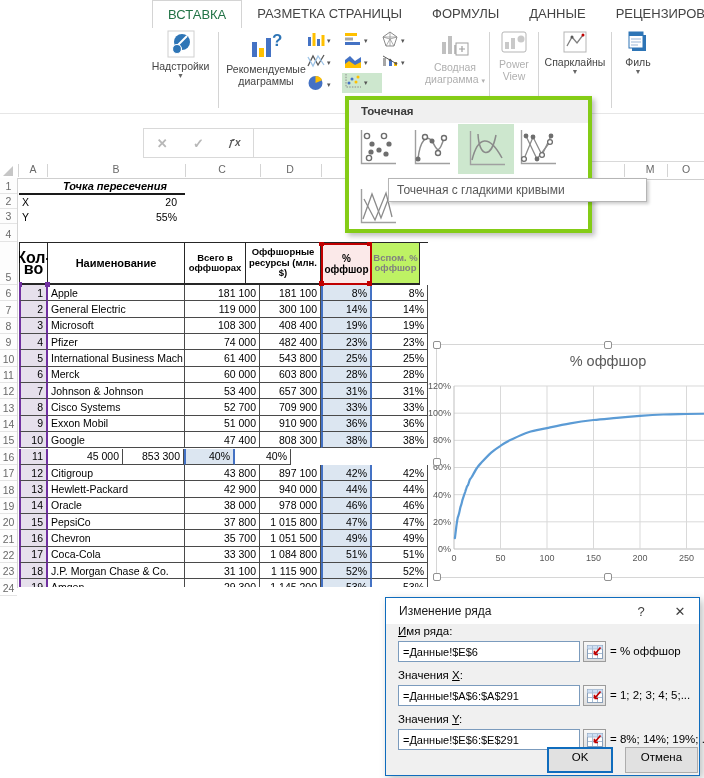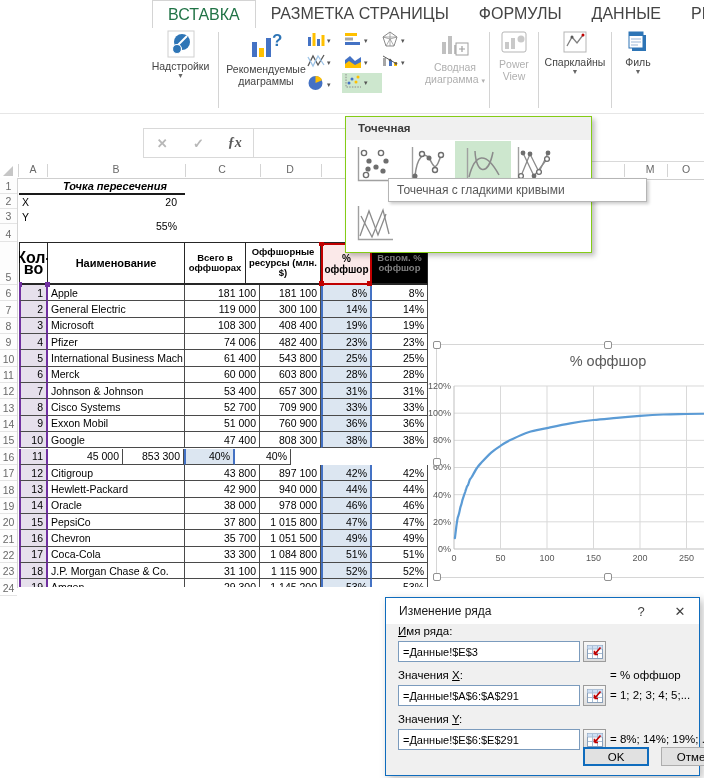--- a/index.html
+++ b/index.html
@@ -1,39 +1,39 @@
 <!DOCTYPE html>
 <html><head>
 <meta charset="utf-8">
 <style>
   html,body{margin:0;padding:0;}
   body{font-family:"Liberation Sans",sans-serif;background:#fff;}
   #screen{position:relative;width:704px;height:778px;overflow:hidden;background:#fff;}
   .abs{position:absolute;}
   
   #tabs-row{left:0;top:0;width:704px;height:28px;display:flex;padding-left:152px;box-sizing:border-box;}
-  .tab{height:28px;line-height:27px;padding:0 15px;font-size:16px;color:#444;white-space:nowrap;cursor:default;}
+  .tab{height:28px;line-height:27px;padding:0 15px;font-size:13px;color:#444;white-space:nowrap;cursor:default;}
   .tab.active{color:#217346;background:#fff;border:1px solid #d4d4d4;border-bottom:none;box-sizing:border-box;}
   
   #ribbon{left:0;top:28px;width:704px;height:86px;}
   .rdivider{position:absolute;top:4px;width:1px;height:76px;background:#d4d4d4;}
   .ribbon-btn{position:absolute;text-align:center;color:#444;font-size:10.5px;line-height:12px;}
   .ribbon-btn .caret{color:#666;font-size:7px;line-height:8px;}
   .icon-box{display:inline-block;}
   .grayed{color:#b0b0b0;}
   .mini-cell{position:absolute;display:flex;align-items:center;height:20px;}
   .mini-caret{font-size:7px;color:#555;margin-left:2px;}
   .sel-green{background:#cde7ce;}
   #group-label{left:312px;top:100px;font-size:10.5px;color:#7f7f7f;}
   #ribbon-bottom{left:0;top:113px;width:704px;height:1px;background:#e6e6e6;}
   
   #fb-icons{left:143px;top:128px;width:111px;height:30px;border:1px solid #d9d9d9;box-sizing:border-box;display:flex;align-items:center;background:#fff;}
   #fb-icons .fbi{flex:1;text-align:center;}
   .fb-x,.fb-ok{color:#b8b8b8;font-size:13px;font-weight:bold;}
-  .fb-fx{color:#595959;font-size:14px;font-weight:bold;font-style:italic;font-family:Liberation Serif, serif;}
+  .fb-fx{color:#595959;font-size:10px;font-weight:bold;font-style:italic;font-family:Liberation Mono, monospace;}
   #fb-input{left:253px;top:128px;width:119px;height:30px;border:1px solid #d9d9d9;box-sizing:border-box;background:#fff;}
   
   #colhead-left{left:0;top:162px;width:345px;height:16px;background:#fff;border-bottom:1px solid #cfcfcf;}
   #colhead-right{left:592px;top:161px;width:112px;height:17px;background:#fff;border-top:1px solid #d9d9d9;border-bottom:1px solid #cfcfcf;}
   .colletter{position:absolute;top:1px;font-size:10.5px;color:#696969;transform:translateX(-50%);}
   .coltick{position:absolute;top:2px;width:1px;height:13px;background:#d4d4d4;}
   #select-all{left:3px;top:166px;width:0;height:0;border-left:10px solid transparent;border-bottom:10px solid #c6c6c6;}
   #rowhead{left:0;top:178px;width:18px;height:410px;background:#fdfdfd;border-right:1px solid #d4d4d4;box-sizing:border-box;}
   .rownum{position:absolute;left:0;width:17px;display:flex;align-items:flex-end;justify-content:center;font-size:10.5px;color:#696969;border-bottom:1px solid #e4e4e4;box-sizing:border-box;padding-bottom:1px;}
   
@@ -50,43 +50,43 @@
   .c3{width:61px;justify-content:flex-end;padding-right:3px;}
   .c4{width:51px;justify-content:flex-end;padding-right:3px;background:#dce6f1;border-left:2px solid #4472c4;border-right:2px solid #4472c4;}
   .c5{width:56px;justify-content:flex-end;padding-right:3px;border-left:none;}
   #thead{position:absolute;top:0;left:0;height:43px;display:flex;border-top:1px solid #262626;border-left:1px solid #262626;box-sizing:border-box;width:409px;}
   .hcell{box-sizing:border-box;border-right:1px solid #262626;border-bottom:2px solid #262626;font-weight:bold;display:flex;align-items:center;justify-content:center;text-align:center;line-height:11px;background:#fff;}
   .h0{width:28px;font-size:16px;}
   .h1{width:137px;font-size:11px;}
   .h2{width:75px;font-size:9.5px;line-height:10.5px;}
   .h3{width:61px;font-size:9.5px;line-height:10.5px;}
   .h4{width:51px;font-size:10px;border:2px solid #c00000;background:#fbe9e9;}
-  .h5{width:56px;font-size:9.5px;line-height:10.5px;color:#808080;background:#000000;}
+  .h5{width:48px;font-size:9.5px;line-height:10.5px;color:#808080;background:#bef264;}
   .handle5{position:absolute;width:5px;height:5px;z-index:6;}
   
-  #scatter-menu{left:345px;top:116px;width:247px;height:137px;background:#fff;border:1px solid #84cc16;box-shadow:3px 3px 5px rgba(0,0,0,.25);z-index:20;box-sizing:border-box;}
+  #scatter-menu{left:345px;top:96px;width:247px;height:137px;background:#fff;border:4px solid #84cc16;box-shadow:3px 3px 5px rgba(0,0,0,.25);z-index:20;box-sizing:border-box;}
   #scatter-menu-title{position:absolute;left:0;top:0;width:100%;height:23px;background:#f0f0f0;box-sizing:border-box;padding:5px 0 0 12px;font-size:11.5px;font-weight:bold;color:#3b3b3b;}
   .sc-icon{position:absolute;width:42px;height:40px;}
   #tooltip{left:388px;top:178px;width:259px;height:24px;background:#fff;border:1px solid #b5b5b5;box-shadow:2px 2px 3px rgba(0,0,0,.2);z-index:30;box-sizing:border-box;font-size:12px;color:#595959;display:flex;align-items:center;padding-left:8px;}
   
   #chart{left:436px;top:344px;width:342px;height:234px;background:#fff;border:1px solid #d6d6d6;box-sizing:border-box;z-index:5;}
   #chart-title{position:absolute;left:0;top:8px;width:342px;text-align:center;font-size:14.5px;color:#595959;}
   .tick-y{position:absolute;font-size:9px;color:#595959;text-align:right;width:30px;transform:translateY(-50%);}
   .tick-x{position:absolute;font-size:9px;color:#595959;transform:translateX(-50%);top:208px;}
   .chart-handle{position:absolute;width:8px;height:8px;background:#fff;border:1px solid #919191;border-radius:2px;box-sizing:border-box;z-index:7;}
   
   #dialog{left:385px;top:597px;width:315px;height:179px;background:#f0f0f0;border:1px solid #0f6cbd;box-sizing:border-box;z-index:40;box-shadow:3px 3px 8px rgba(0,0,0,.25);}
   #dlg-titlebar{position:absolute;left:0;top:0;width:100%;height:26px;background:#fff;}
   #dlg-title{position:absolute;left:13px;top:6px;font-size:12px;color:#1a1a1a;}
   .dlg-sysbtn{position:absolute;top:4px;width:24px;height:19px;text-align:center;font-size:13px;color:#404040;line-height:19px;}
   .dlg-label{position:absolute;left:12px;font-size:11.5px;color:#000;}
   .dlg-input{position:absolute;left:12px;width:182px;height:21px;border:1px solid #7b9bbd;background:#fff;box-sizing:border-box;font-size:11px;color:#000;display:flex;align-items:center;padding-left:4px;}
   .dlg-picker{position:absolute;left:197px;width:23px;height:21px;border:1px solid #9c9c9c;background:linear-gradient(#f8f8f8,#dedede);box-sizing:border-box;display:flex;align-items:center;justify-content:center;}
   .dlg-result{position:absolute;left:224px;font-size:11.5px;color:#000;white-space:nowrap;}
-  .dlg-btn{position:absolute;height:19px;background:#e1e1e1;border:1px solid #adadad;box-sizing:border-box;font-size:11.5px;text-align:center;line-height:19px;color:#000;margin-left:36px;}
+  .dlg-btn{position:absolute;height:26px;background:#e1e1e1;border:1px solid #adadad;box-sizing:border-box;font-size:11.5px;text-align:center;line-height:19px;color:#000;}
   #btn-ok{left:161px;top:149px;width:66px;border:1px solid #0f6cbd;box-shadow:inset 0 0 0 1px #0f6cbd;}
   #btn-cancel{left:239px;top:149px;width:73px;}
 </style>
 </head>
 <body>
 
 <div id="screen">
 
   <div id="tabs-row" class="abs">
       <div class="tab active">ВСТАВКА</div>
@@ -301,21 +301,21 @@
       <div class="rownum" style="top: 352.25px; height: 16.35px;">21</div>
       <div class="rownum" style="top: 368.6px; height: 16.35px;">22</div>
       <div class="rownum" style="top: 384.95px; height: 16.35px;">23</div>
       <div class="rownum" style="top: 401.3px; height: 16.35px;">24</div>
     </div>
 
   <div id="isec-title" class="abs">Точка пересечения</div>
   <div class="abs isec-lab" style="left:22px;top:196px;">X</div>
   <div class="abs isec-val" style="left:48px;top:196px;width:132px;">20</div>
   <div class="abs isec-lab" style="left:22px;top:211px;">Y</div>
-  <div class="abs isec-val" style="left:48px;top:211px;width:132px;margin-top:9px;">55%</div>
+  <div class="abs isec-val" style="left:48px;top:211px;width:132px;">55%</div>
 
   <div id="table" class="abs">
     <div id="thead">
         <div class="hcell h0">Кол-во</div>
         <div class="hcell h1">Наименование</div>
         <div class="hcell h3">Всего в оффшорах</div>
         <div class="hcell h2">Оффшорные ресурсы (млн. $)</div>
         <div class="hcell h4">% оффшор</div>
         <div class="hcell h5">Вспом. % оффшор</div>
       </div>
@@ -340,21 +340,21 @@
           <div class="cell c0">3</div>
           <div class="cell c1">Microsoft</div>
           <div class="cell c2">108 300</div>
           <div class="cell c3">408 400</div>
           <div class="cell c4">19%</div>
           <div class="cell c5">19%</div>
         </div>
         <div class="trow" style="top: 92.05px; height: 16.35px;">
           <div class="cell c0">4</div>
           <div class="cell c1">Pfizer</div>
-          <div class="cell c2">74 006</div>
+          <div class="cell c2">74 000</div>
           <div class="cell c3">482 400</div>
           <div class="cell c4">23%</div>
           <div class="cell c5">23%</div>
         </div>
         <div class="trow" style="top: 108.4px; height: 16.35px;">
           <div class="cell c0">5</div>
           <div class="cell c1">International Business Mach</div>
           <div class="cell c2">61 400</div>
           <div class="cell c3">543 800</div>
           <div class="cell c4">25%</div>
@@ -381,21 +381,21 @@
           <div class="cell c1">Cisco Systems</div>
           <div class="cell c2">52 700</div>
           <div class="cell c3">709 900</div>
           <div class="cell c4">33%</div>
           <div class="cell c5">33%</div>
         </div>
         <div class="trow" style="top: 173.8px; height: 16.35px;">
           <div class="cell c0">9</div>
           <div class="cell c1">Exxon Mobil</div>
           <div class="cell c2">51 000</div>
-          <div class="cell c3">760 900</div>
+          <div class="cell c3">910 900</div>
           <div class="cell c4">36%</div>
           <div class="cell c5">36%</div>
         </div>
         <div class="trow" style="top: 190.15px; height: 16.35px;">
           <div class="cell c0">10</div>
           <div class="cell c1">Google</div>
           <div class="cell c2">47 400</div>
           <div class="cell c3">808 300</div>
           <div class="cell c4">38%</div>
           <div class="cell c5">38%</div>
@@ -583,31 +583,31 @@
   </div>
 
   <div id="dialog" class="abs">
     <div id="dlg-titlebar"></div>
     <div id="dlg-title">Изменение ряда</div>
     <div class="dlg-sysbtn" style="left:243px;">?</div>
     <div class="dlg-sysbtn" style="left:282px;">✕</div>
 
     <div class="dlg-label" style="top:27px;"><span></span><span style="text-decoration:underline;">И</span><span>мя ряда:</span></div>
     <div class="dlg-input" style="top:43px;">
-        <span>=Данные!$E$3</span>
+        <span>=Данные!$E$6</span>
       </div>
     <div class="dlg-picker" style="top:43px;">
       <svg width="16" height="14" viewBox="0 0 16 14">
           <rect x="0.5" y="0.5" width="15" height="13" fill="#fff" stroke="#8aa0ba"></rect>
           <rect x="0.5" y="0.5" width="15" height="3.5" fill="#cfe0f4"></rect>
           <path d="M5.5 1 V13 M10.5 1 V13 M1 4 H15 M1 8.5 H15" stroke="#a9bdd4" stroke-width="1"></path>
           <path d="M13.5 2.5 L7.5 9.5 M7.5 9.5 L7.5 5.8 M7.5 9.5 L11 9.5" stroke="#c00000" stroke-width="1.7" fill="none"></path>
         </svg>
     </div>
-    <div class="dlg-result" style="top:47px;margin-top:24px;">= % оффшор</div>
+    <div class="dlg-result" style="top:47px;">= % оффшор</div>
 
     <div class="dlg-label" style="top:71px;text-align:right;"><span>Значения </span><span style="text-decoration:underline;">X</span><span>:</span></div>
     <div class="dlg-input" style="top:87px;">
         <span>=Данные!$A$6:$A$291</span>
       </div>
     <div class="dlg-picker" style="top:87px;">
       <svg width="16" height="14" viewBox="0 0 16 14">
           <rect x="0.5" y="0.5" width="15" height="13" fill="#fff" stroke="#8aa0ba"></rect>
           <rect x="0.5" y="0.5" width="15" height="3.5" fill="#cfe0f4"></rect>
           <path d="M5.5 1 V13 M10.5 1 V13 M1 4 H15 M1 8.5 H15" stroke="#a9bdd4" stroke-width="1"></path>

